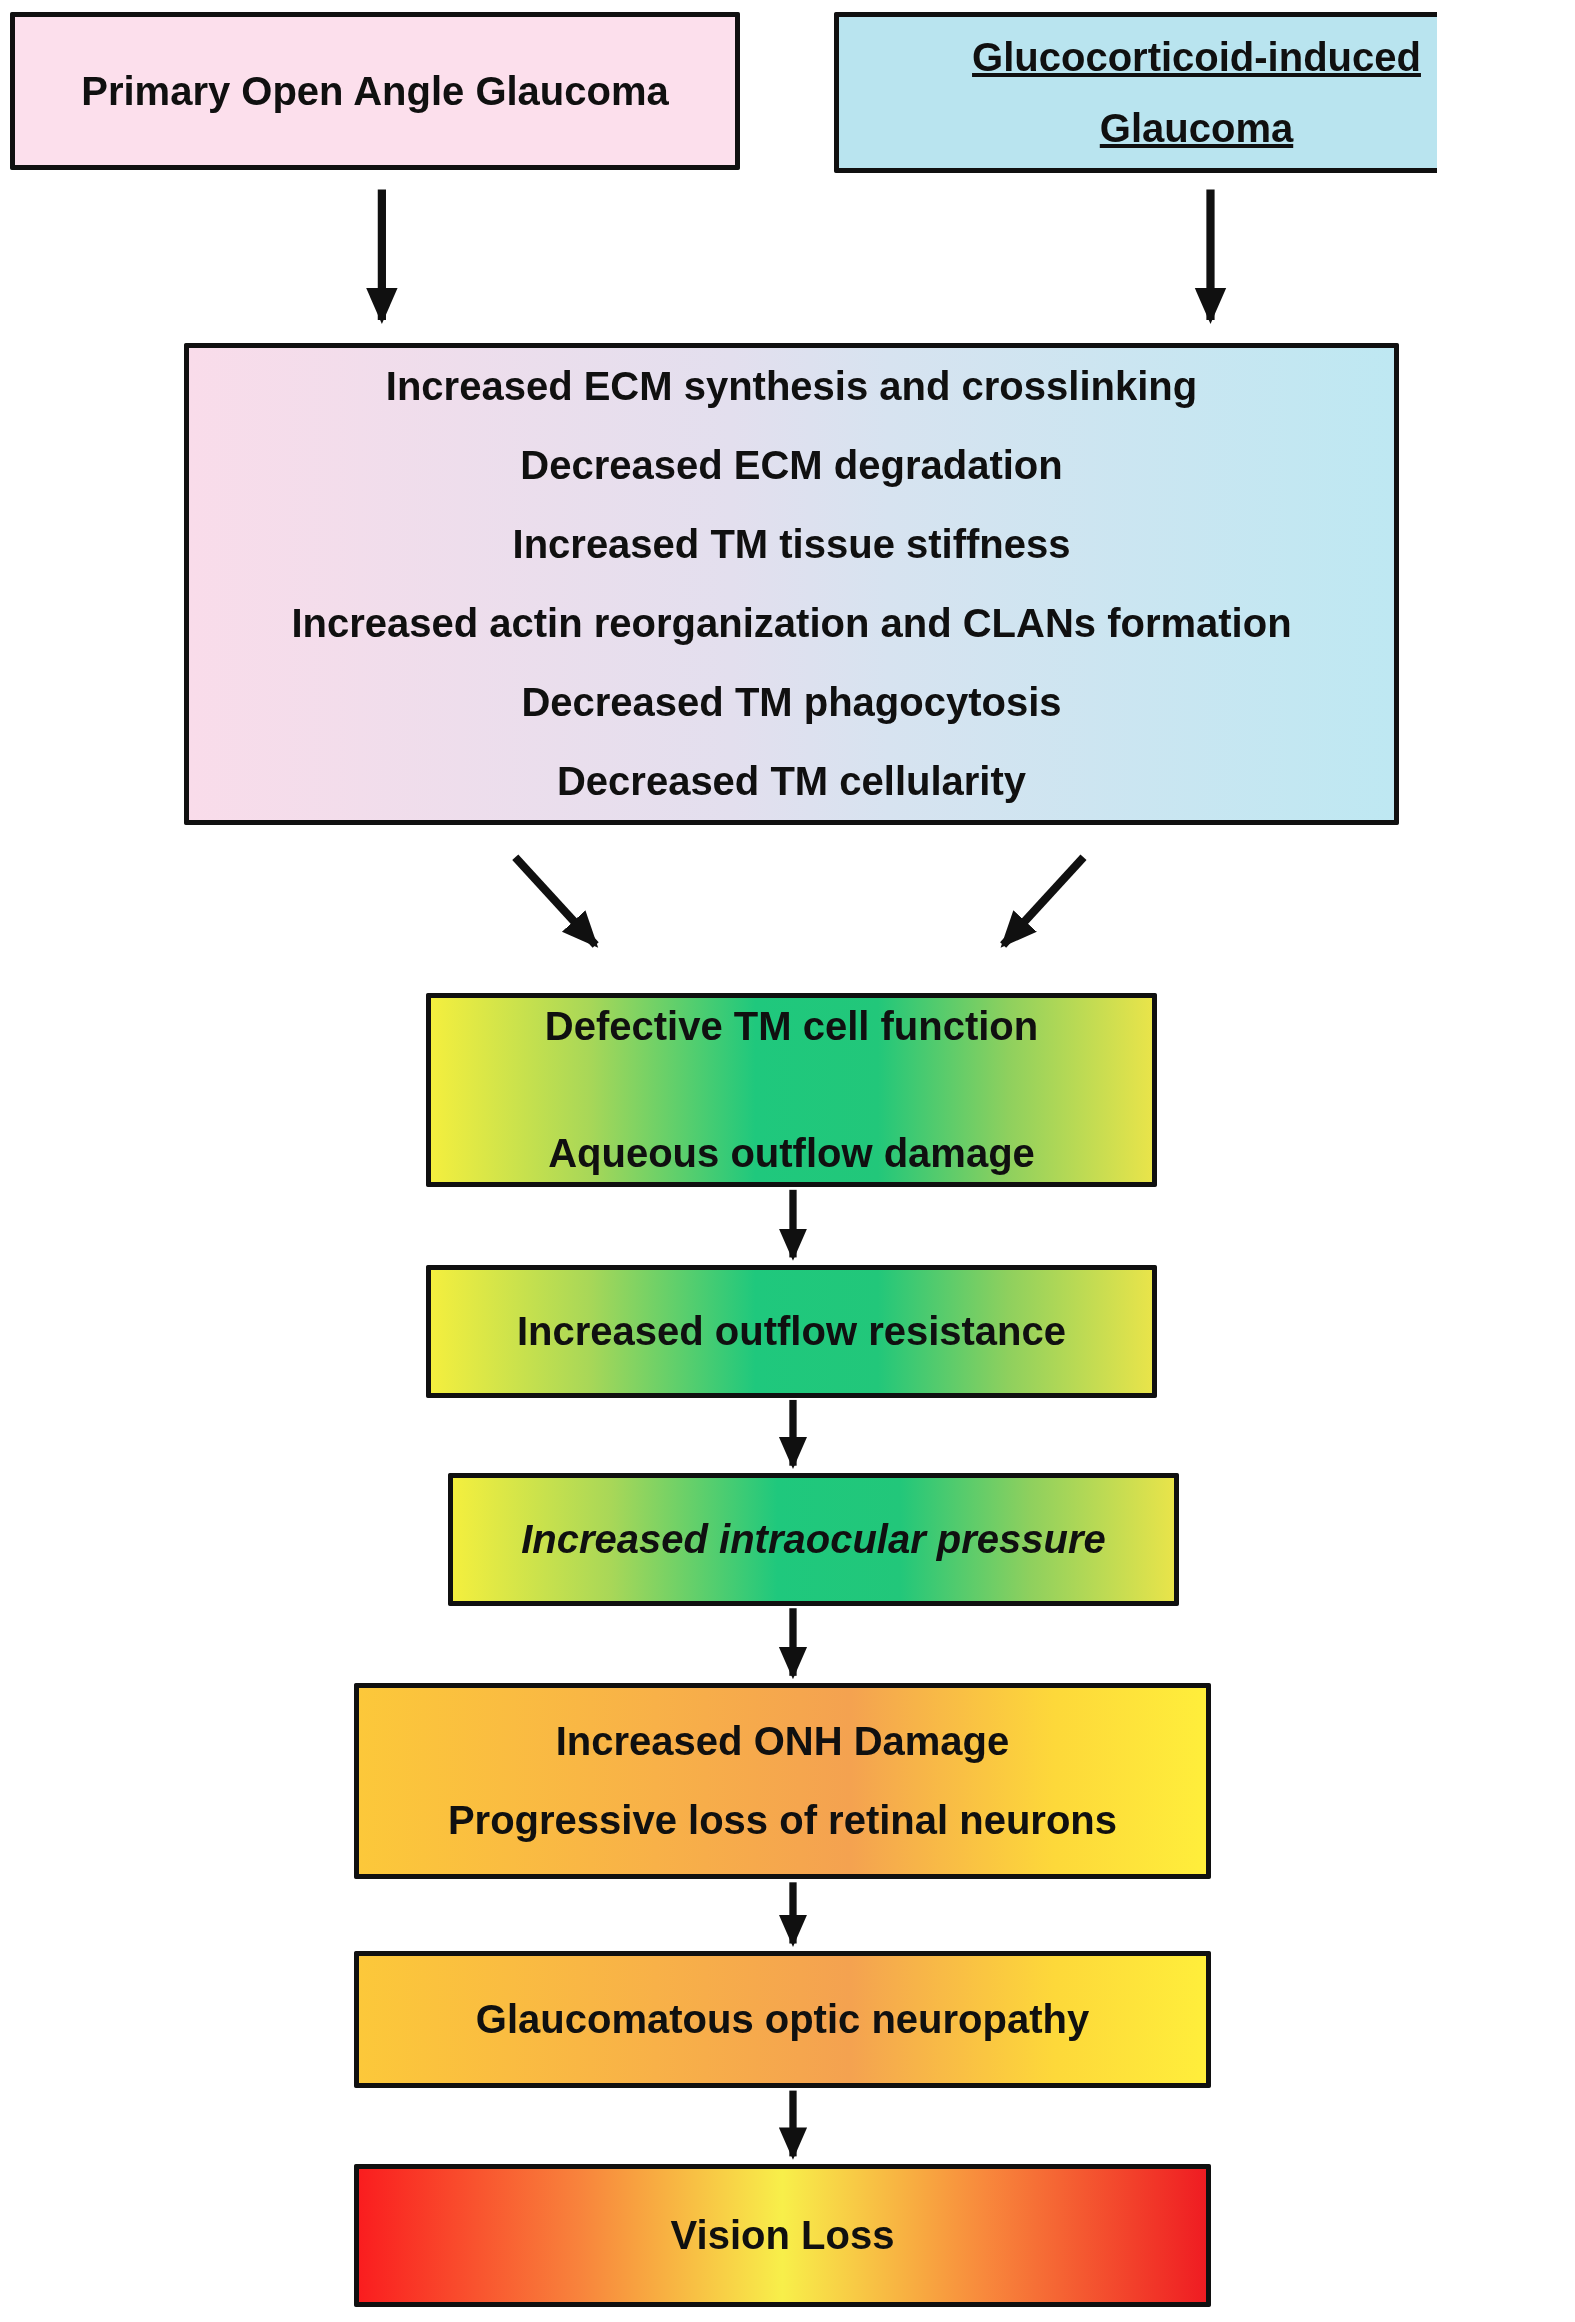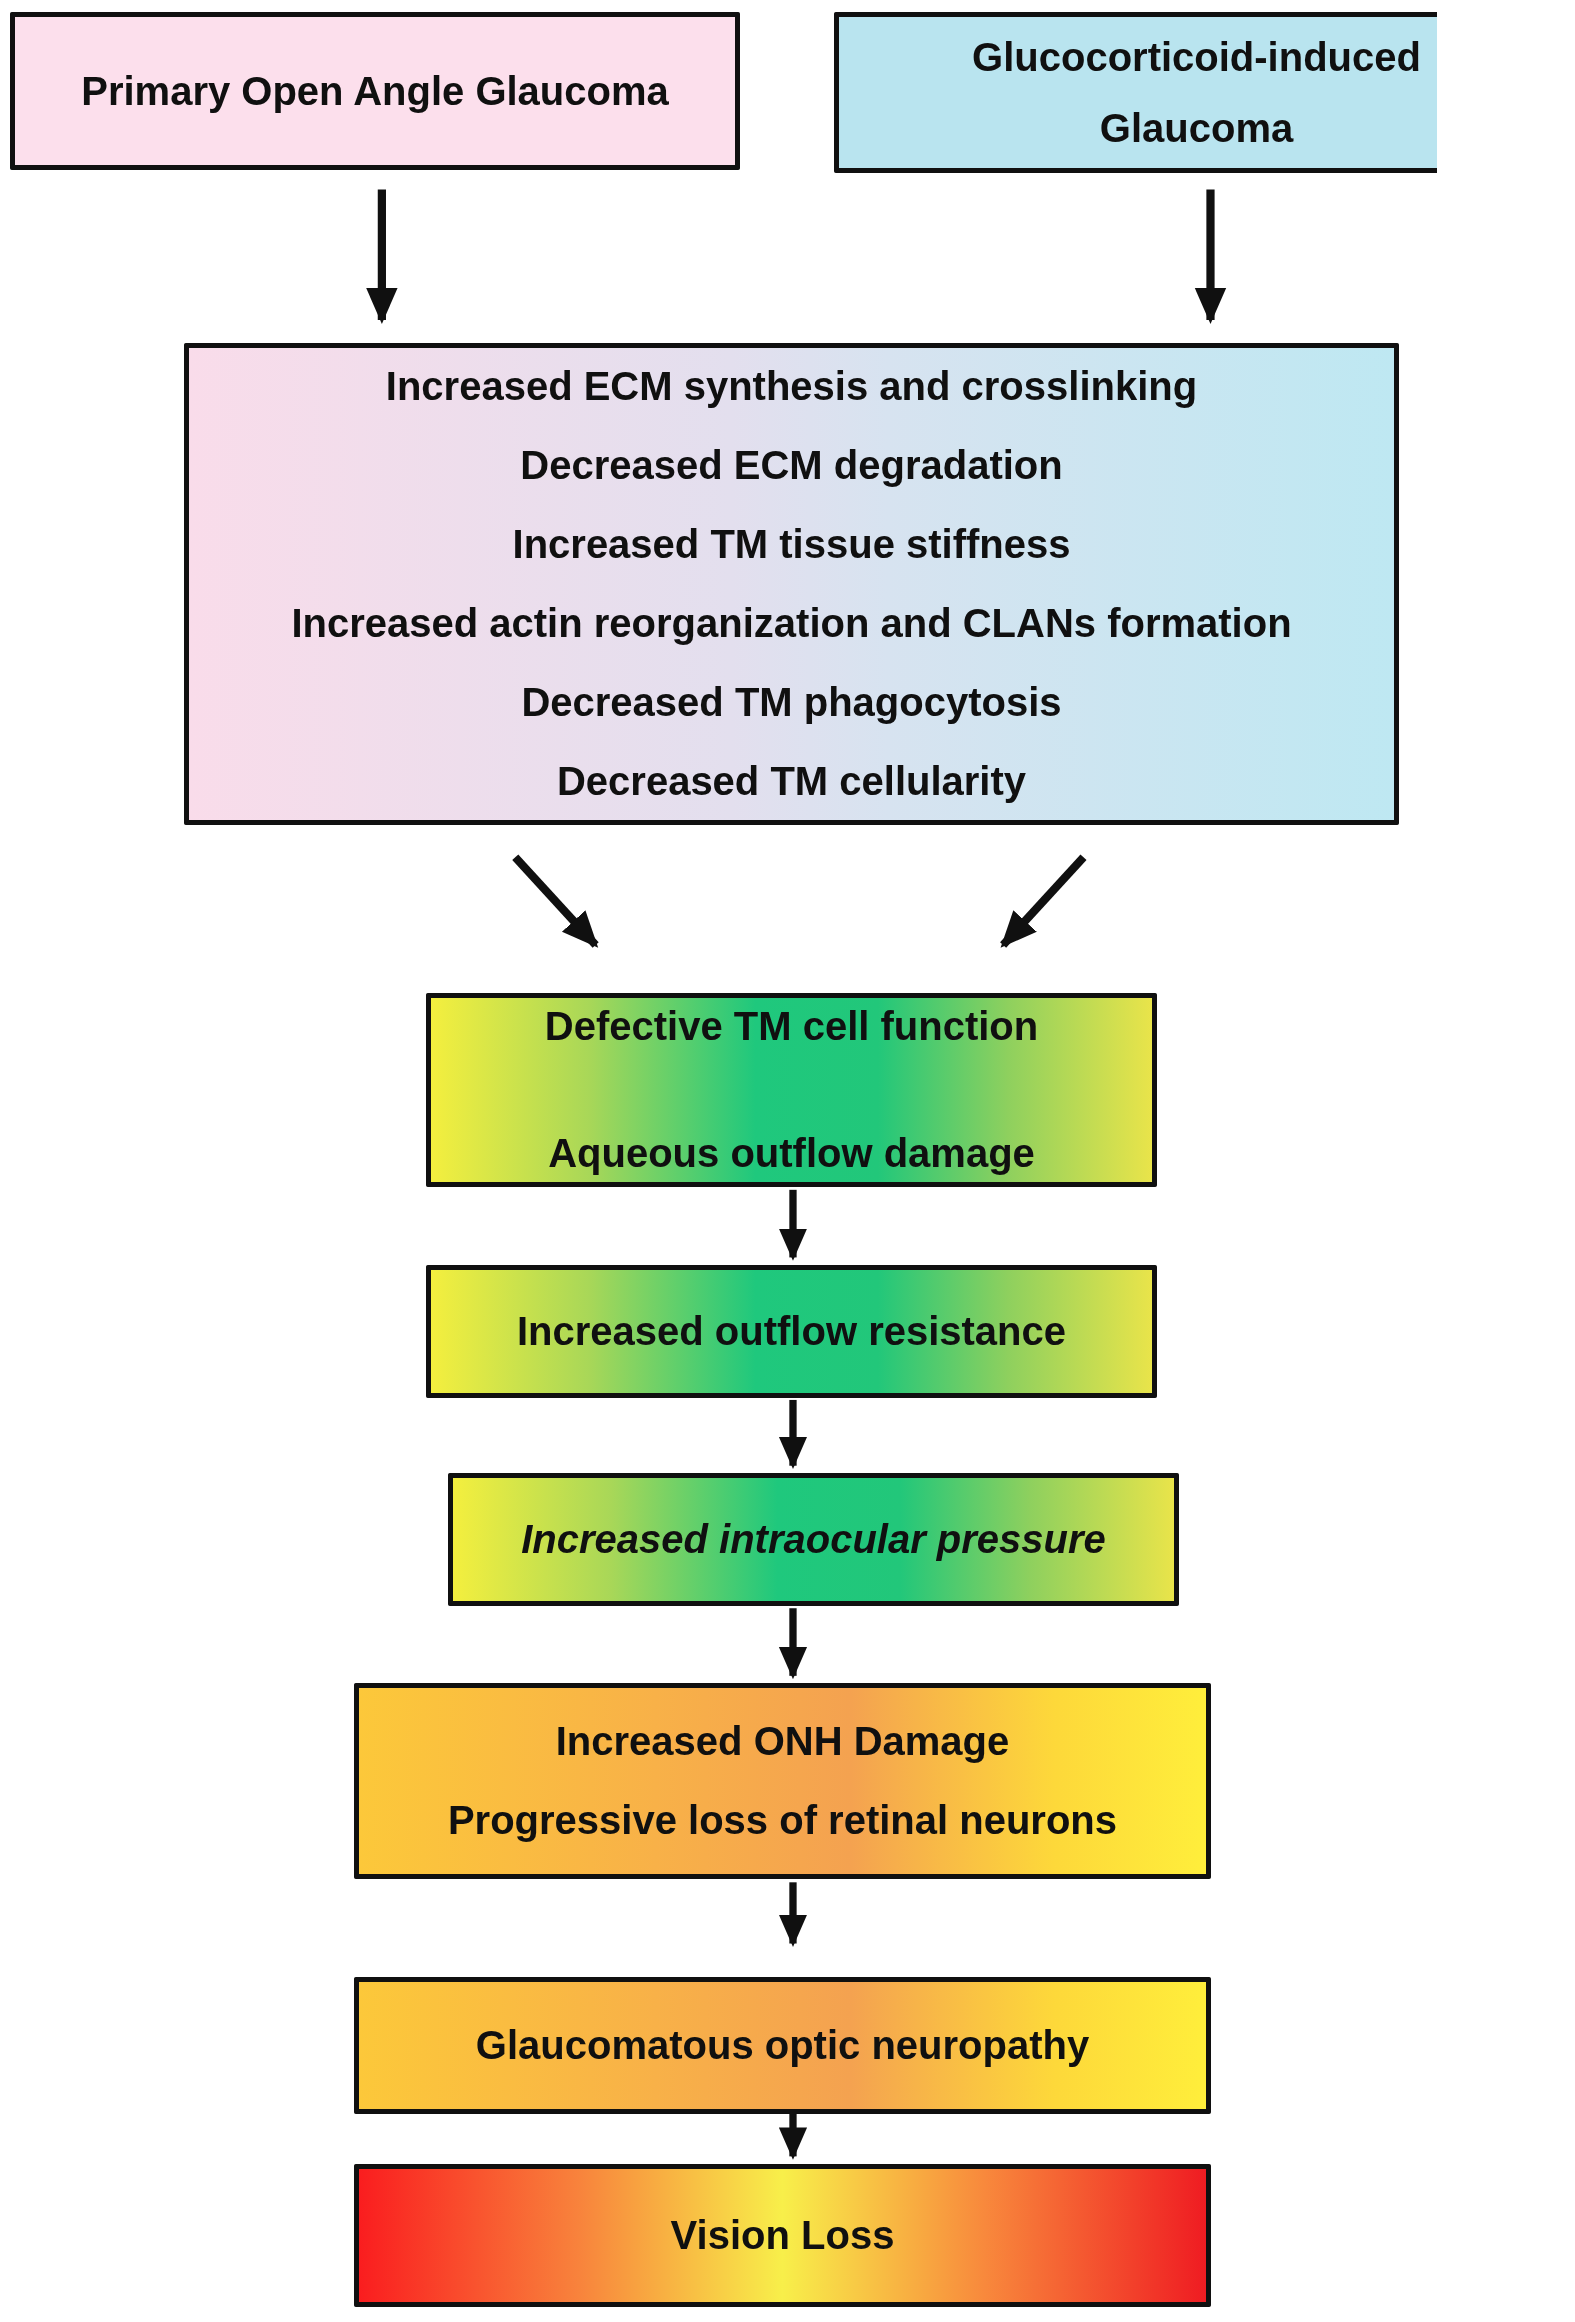--- a/index.html
+++ b/index.html
@@ -18,21 +18,21 @@
     border:5.5px solid #101010;
     border-radius:1.8px;
     display:flex;
     flex-direction:column;
     align-items:center;
     justify-content:center;
     text-align:center;
     font-size:40px;
   }
   .line{line-height:79px;white-space:nowrap;}
-  .line-sm{line-height:71px;white-space:nowrap;}
+  .line-sm{line-height:71px;white-space:nowrap;text-decoration:underline;}
 
   
   #poag      {left:10px;  top:12px;   width:730px;  height:158px;}
   #gig       {left:834px; top:12px;   width:725px;  height:161px;}
   #mech      {left:184px; top:343px;  width:1215px; height:482px;}
   #defective {left:426px; top:993px; width:731px;  height:194px;}
   #outflow   {left:426px; top:1265px; width:731px;  height:133px;}
   #iop       {left:448px; top:1473px; width:731px;  height:133px;font-style:italic;}
   #onh       {left:354px; top:1683px; width:857px;  height:196px;}
   #gon       {left:354px; top:1951px; width:857px;  height:137px;}
@@ -94,21 +94,21 @@
 
   <div class="node" id="iop" style="background: linear-gradient(90deg, rgb(244, 239, 62) 0%, rgb(168, 215, 88) 22%, rgb(31, 200, 125) 45%, rgb(34, 199, 122) 62%, rgb(142, 208, 94) 80%, rgb(233, 228, 74) 100%);">
     <div class="line">Increased intraocular pressure</div>
   </div>
 
   <div class="node" id="onh" style="background: linear-gradient(90deg, rgb(252, 200, 58) 0%, rgb(248, 177, 72) 35%, rgb(244, 162, 80) 58%, rgb(253, 216, 58) 82%, rgb(255, 238, 59) 100%);">
     <div class="line">Increased ONH Damage</div>
     <div class="line">Progressive loss of retinal neurons</div>
   </div>
 
-  <div class="node" id="gon" style="background: linear-gradient(90deg, rgb(252, 200, 58) 0%, rgb(248, 177, 72) 35%, rgb(244, 162, 80) 58%, rgb(253, 216, 58) 82%, rgb(255, 238, 59) 100%); margin-top: 26px;">
+  <div class="node" id="gon" style="background: linear-gradient(90deg, rgb(252, 200, 58) 0%, rgb(248, 177, 72) 35%, rgb(244, 162, 80) 58%, rgb(253, 216, 58) 82%, rgb(255, 238, 59) 100%);">
     <div class="line">Glaucomatous optic neuropathy</div>
   </div>
 
   <div class="node" id="vision" style="background: linear-gradient(90deg, rgb(250, 29, 31) 0%, rgb(248, 131, 60) 26%, rgb(248, 239, 74) 50%, rgb(248, 136, 60) 74%, rgb(239, 28, 34) 100%);">
     <div class="line">Vision Loss</div>
   </div>
 
 </div>
 
 

